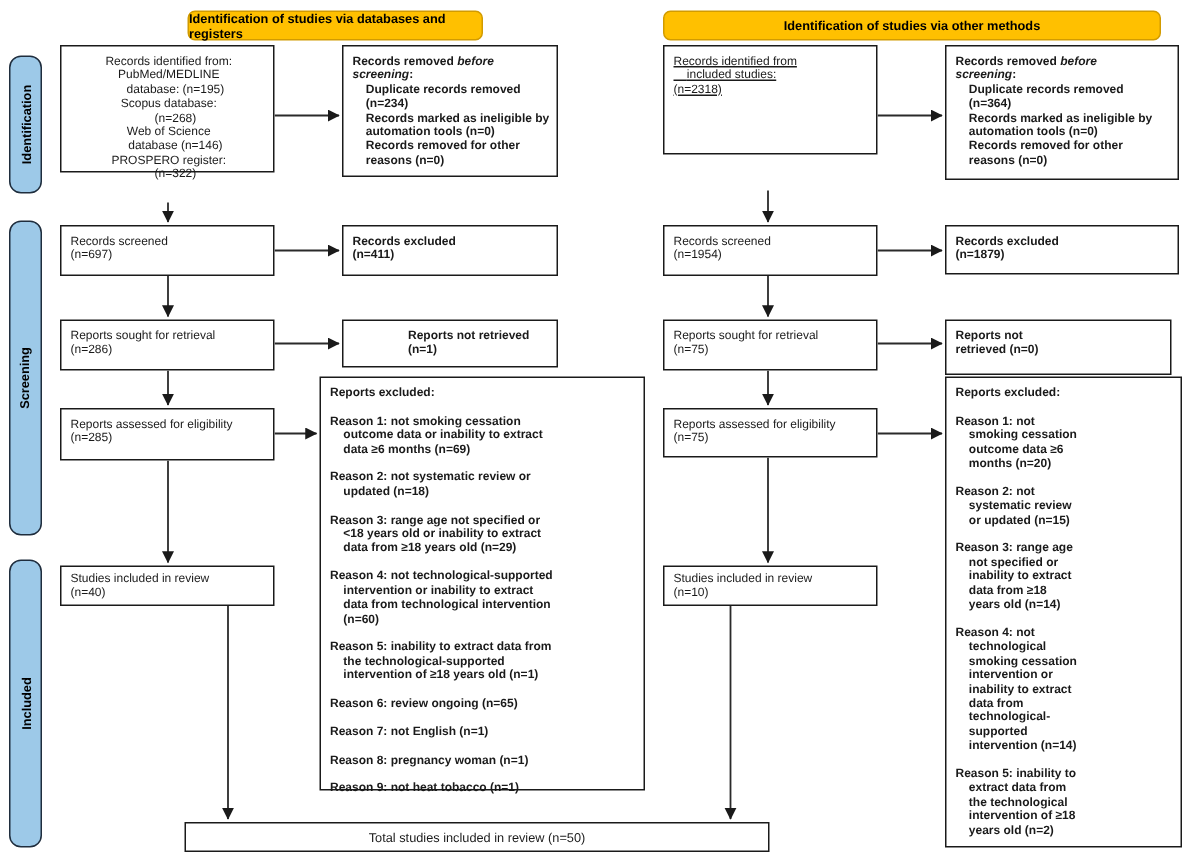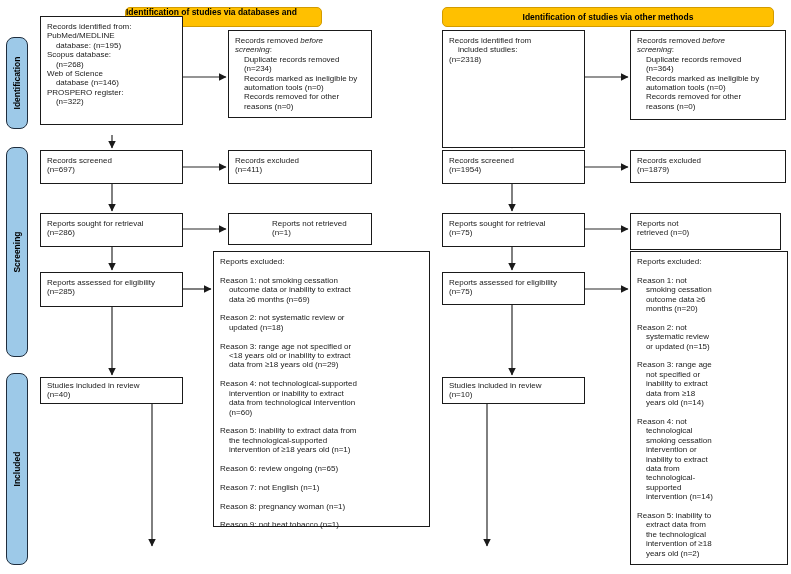--- a/index.html
+++ b/index.html
@@ -32,21 +32,21 @@
   .fbox{
     position:absolute;
     background:#ffffff;border:1.5px solid #1a1a1a;
     box-sizing:border-box;
   }
   .fbox .box-text{
     white-space:pre-wrap;
     font-size:8px;line-height:9.4px;
     padding:5px 4px 0 6px;
   }
-  .fbox.thin{border-width:1px;}
+  .fbox.thin{border-width:1px;font-weight:bold;}
   .totalbox{
     position:absolute;
     background:#ffffff;border:1.5px solid #1a1a1a;
     box-sizing:border-box;
     display:flex;align-items:center;justify-content:center;
     font-size:8.5px;
   }
   svg#arrows{position:absolute;left:0;top:0;pointer-events:none;}
 </style>
 </head>
@@ -94,21 +94,21 @@
   <div class="sidetab" style="top:37px;height:92px;">
     <span>Identification</span>
   </div>
   <div class="sidetab" style="top:147px;height:210px;">
     <span>Screening</span>
   </div>
   <div class="sidetab" style="top:373px;height:192px;">
     <span>Included</span>
   </div>
 
-  <div class="fbox" style="left:40px;top:16px;width:143px;height:109px;">
+  <div class="fbox" style="left:40px;top:30px;width:143px;height:85px;text-align:center;">
     <div class="box-text">Records identified from:
 PubMed/MEDLINE
     database: (n=195)
 Scopus database:
     (n=268)
 Web of Science
     database (n=146)
 PROSPERO register:
     (n=322)</div>
   </div>
@@ -176,21 +176,21 @@
 Reason 8: pregnancy woman (n=1)
 
 Reason 9: not heat tobacco (n=1)</div>
   </div>
 
   <div class="fbox" style="left:40px;top:377px;width:143px;height:27px;">
     <div class="box-text" style="padding-top:3px;">Studies included in review
 (n=40)</div>
   </div>
 
-  <div class="fbox" style="left:442px;top:30px;width:143px;height:118px;">
+  <div class="fbox" style="left:442px;top:30px;width:143px;height:73px;text-decoration:underline;">
     <div class="box-text">Records identified from
     included studies:
 (n=2318)</div>
   </div>
 
   <div class="fbox thin" style="left:630px;top:30px;width:156px;height:90px;">
     <div class="box-text"><span>Records removed </span><i>before
 screening</i><span>:
     Duplicate records removed
     (n=364)
@@ -255,14 +255,17 @@
     the technological
     intervention of ≥18
     years old (n=2)</div>
   </div>
 
   <div class="fbox" style="left:442px;top:377px;width:143px;height:27px;">
     <div class="box-text" style="padding-top:3px;">Studies included in review
 (n=10)</div>
   </div>
 
+  <div class="totalbox" style="left:123px;top:548px;width:390px;height:20px;">
+    <span>Total studies included in review (n=50)</span>
+  </div>
 
 </div>
 
 </body></html>

